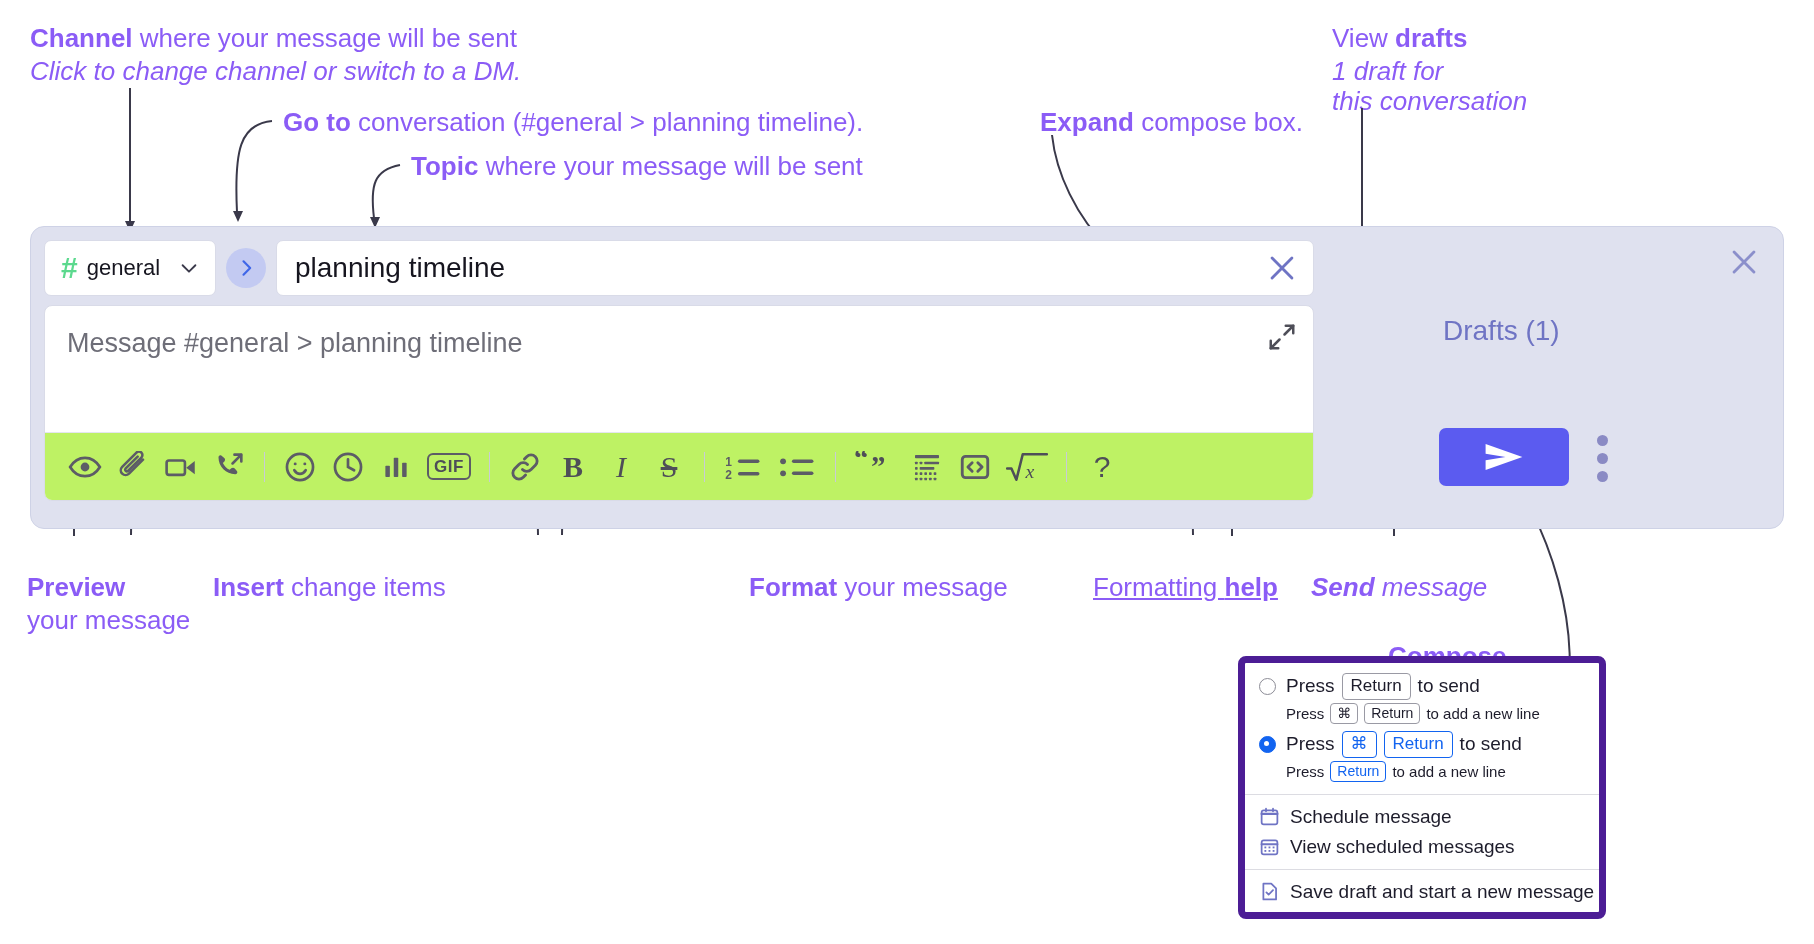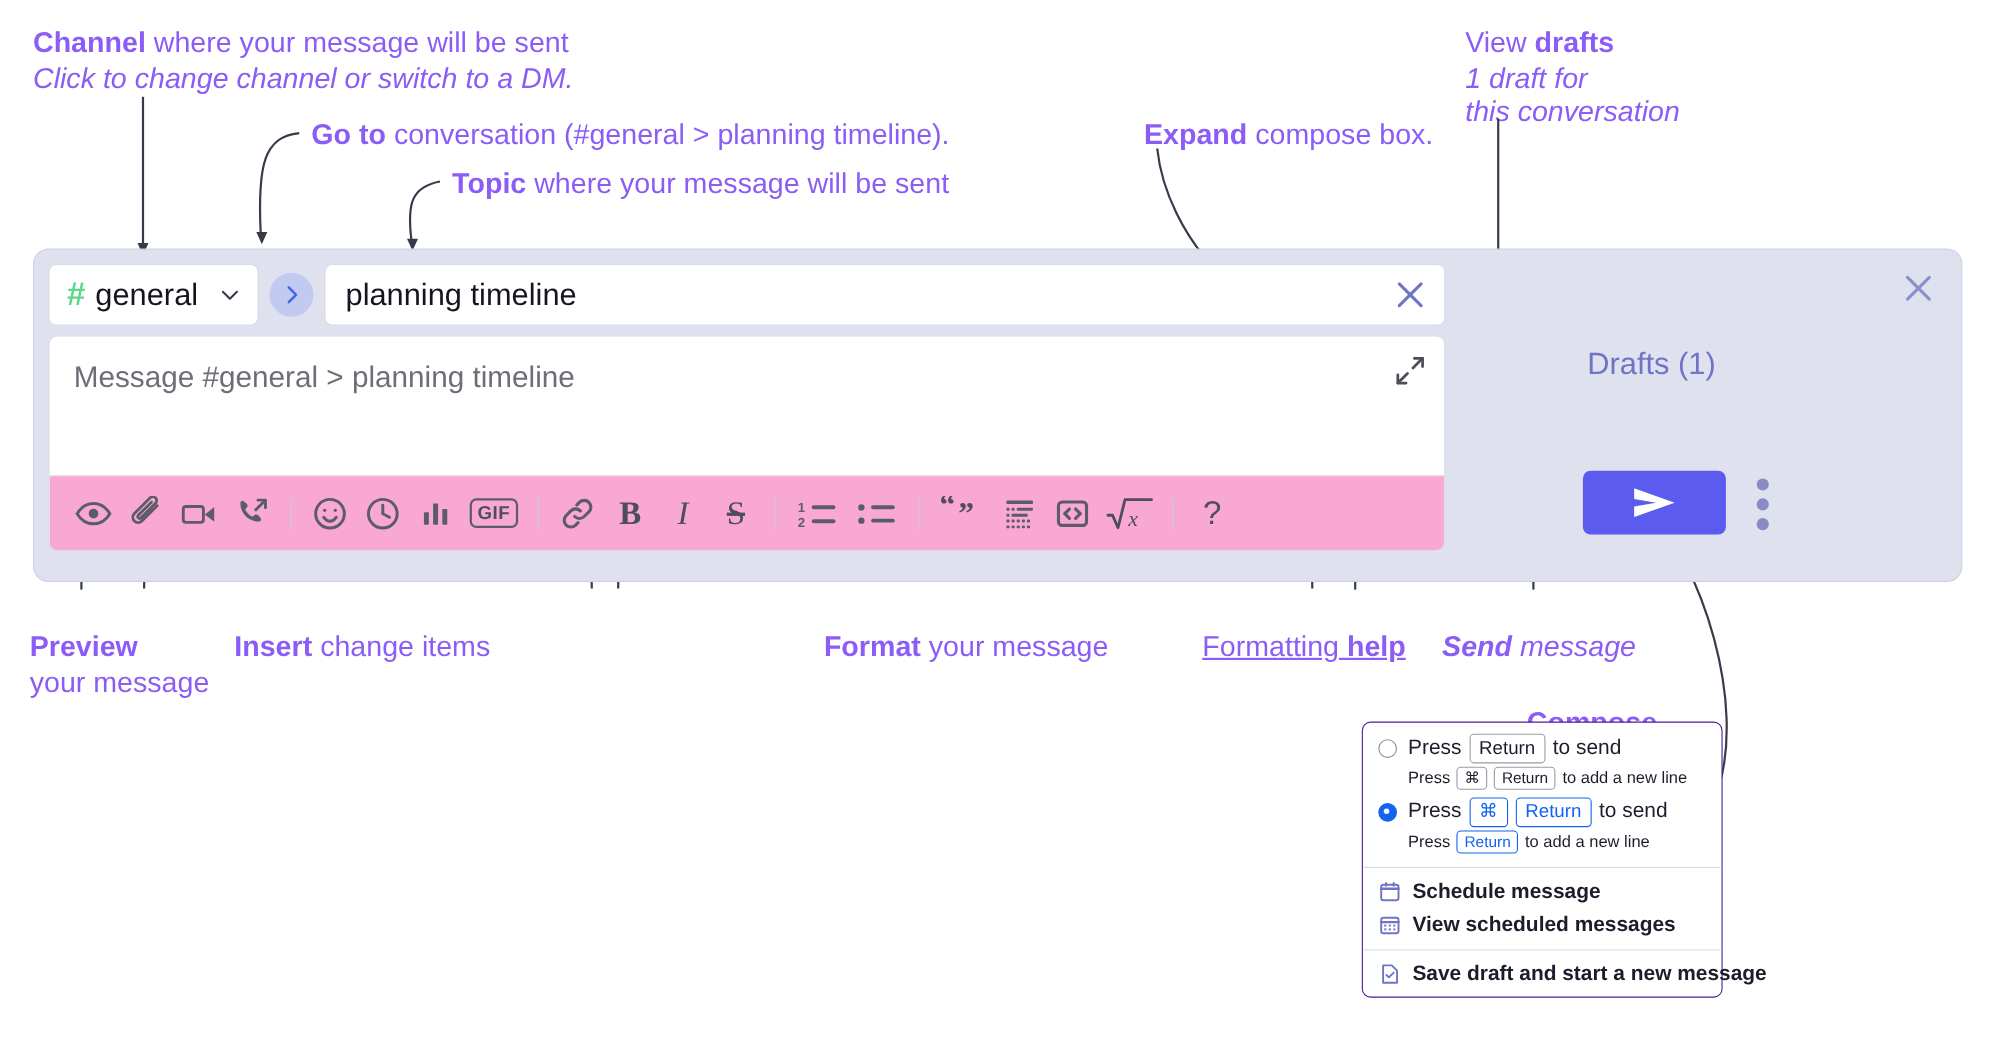--- a/index.html
+++ b/index.html
@@ -38,21 +38,21 @@
   #header-row{display:flex;align-items:center;gap:10px;height:58px;}
   #channel-select{
     display:flex;align-items:center;gap:10px;
     background:#ffffff;border:1px solid #d9dbe8;border-radius:7px;
     height:56px;box-sizing:border-box;padding:0 14px 0 16px;min-width:172px;
   }
   .hash{
     color:#5cd98e;font-size:30px;font-weight:700;line-height:1;
     letter-spacing:-1px;
   }
-  #channel-name{font-size:28px;color:#16151f;}
+  #channel-name{font-size:22px;color:#16151f;}
   .chev{margin-left:8px;display:inline-block;}
   #goto-btn{
     width:40px;height:40px;border-radius:50%;
     background:#c3caf2;display:flex;align-items:center;justify-content:center;
     flex:0 0 auto;
   }
   #topic-field{
     flex:1;background:#fff;border:1px solid #d9dbe8;border-radius:7px;
     height:56px;box-sizing:border-box;display:flex;align-items:center;
     padding:0 14px 0 18px;position:relative;
@@ -62,21 +62,21 @@
   #message-box{
     margin-top:8px;background:#fff;border:1px solid #d9dbe8;border-radius:8px;
     height:196px;box-sizing:border-box;position:relative;overflow:hidden;
   }
   #message-placeholder{
     position:absolute;left:22px;top:22px;font-size:27px;color:#6e6e78;
   }
   #expand-btn{position:absolute;right:16px;top:16px;}
   #toolbar{
     position:absolute;left:0;right:0;bottom:0;height:68px;
-    background:#f9a8d4;border-top:1px solid #e4e6f0;
+    background:#bef264;border-top:1px solid #e4e6f0;
     display:flex;align-items:center;padding:0 16px;box-sizing:border-box;gap:0;
   }
   .tb{
     width:48px;height:48px;display:flex;align-items:center;justify-content:center;
     color:#5c5c66;flex:0 0 auto;
   }
   .tb-sep{width:1px;height:30px;background:#c9cbd6;margin:0 11px;flex:0 0 auto;}
   .gif-box{
     border:2.5px solid #5c5c66;border-radius:6px;padding:1px 5px;
     font-size:17px;font-weight:700;letter-spacing:0.5px;color:#4e4e58;
@@ -91,22 +91,22 @@
   }
   #send-btn{
     position:absolute;left:38px;top:201px;width:130px;height:58px;
     background:#5b5bf0;border-radius:7px;display:flex;align-items:center;justify-content:center;
   }
   #kebab{position:absolute;left:196px;top:208px;display:flex;flex-direction:column;gap:7px;}
   .dot{width:11px;height:11px;border-radius:50%;background:#8a8ac4;}
 
   
   #options-menu{
-    position:absolute;left:1238px;top:656px;width:328px;
-    background:#fff;border:1px solid #4c1d95;border-radius:8px;
+    position:absolute;left:1238px;top:656px;width:368px;
+    background:#fff;border:7px solid #4c1d95;border-radius:8px;
     box-sizing:border-box;
   }
   .opt-row{display:flex;align-items:center;gap:10px;padding:2px 14px;}
   .radio{
     width:17px;height:17px;border-radius:50%;border:1.8px solid #8c8c96;
     box-sizing:border-box;flex:0 0 auto;position:relative;
   }
   .radio.on{border-color:#1264f0;background:#1264f0;}
   .radio.on:after{
     content:"";position:absolute;left:4px;top:4px;width:5px;height:5px;
@@ -115,21 +115,21 @@
   .opt-main{font-size:19px;color:#1d1c2b;display:flex;align-items:center;gap:7px;white-space:nowrap;}
   .opt-sub{font-size:15px;color:#1d1c2b;display:flex;align-items:center;gap:6px;
            white-space:nowrap;padding:1px 14px 5px 41px;}
   .key{
     border:1px solid #9a9aa4;border-radius:4px;padding:1px 8px;
     font-size:17px;color:#1d1c2b;line-height:1.35;background:#fff;
   }
   .opt-sub .key{font-size:14px;padding:0px 6px;}
   .key.blue{border-color:#1264f0;color:#1264f0;}
   .menu-sep{height:1px;background:#dcdce2;margin:7px 0;}
-  .menu-item{display:flex;align-items:center;gap:10px;padding:4px 14px;font-size:19px;color:#1d1c2b;white-space:nowrap;font-weight:bold;}
+  .menu-item{display:flex;align-items:center;gap:10px;padding:4px 14px;font-size:19px;color:#1d1c2b;white-space:nowrap;}
   .menu-icon{color:#6f74c4;display:flex;align-items:center;flex:0 0 auto;}
 
   svg{display:block;}
 </style>
 </head>
 <body>
 
 <div class="ann" style="left:30px;top:22px;">
   <b>Channel</b><span> where your message will be sent</span>
 </div>

